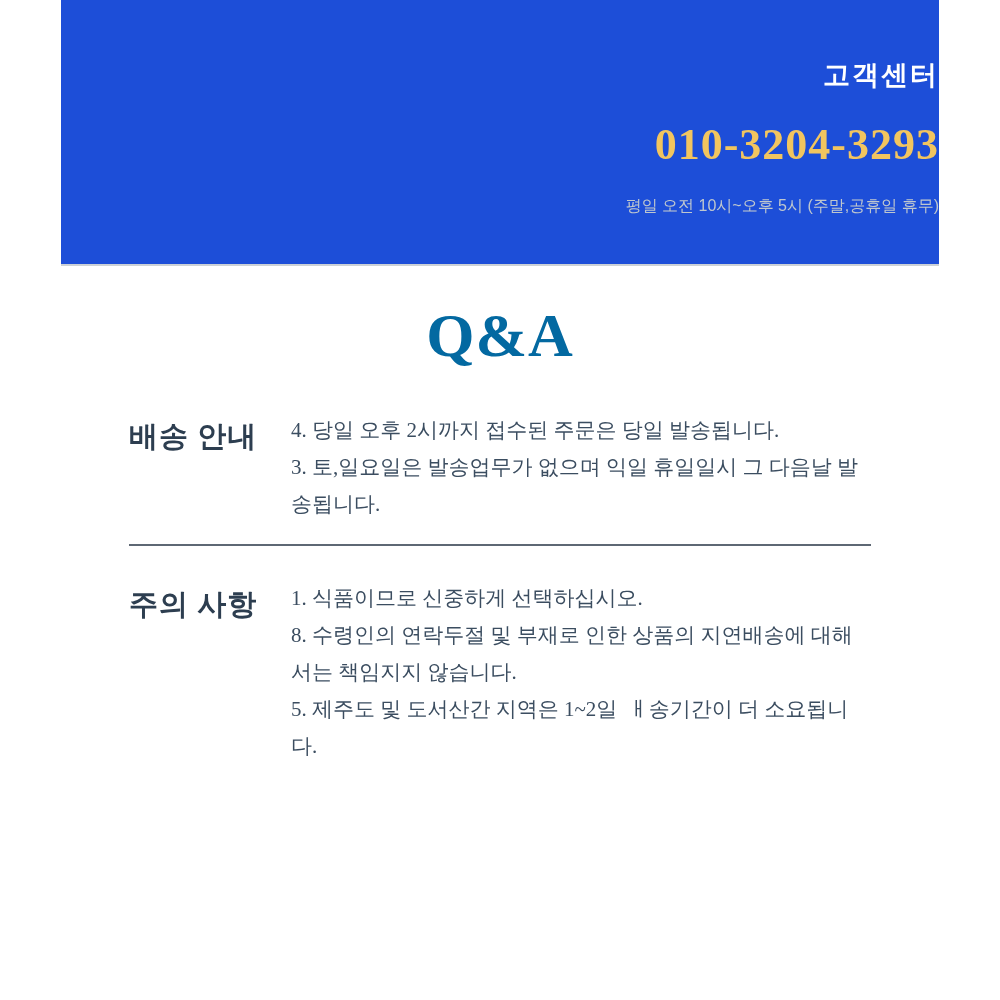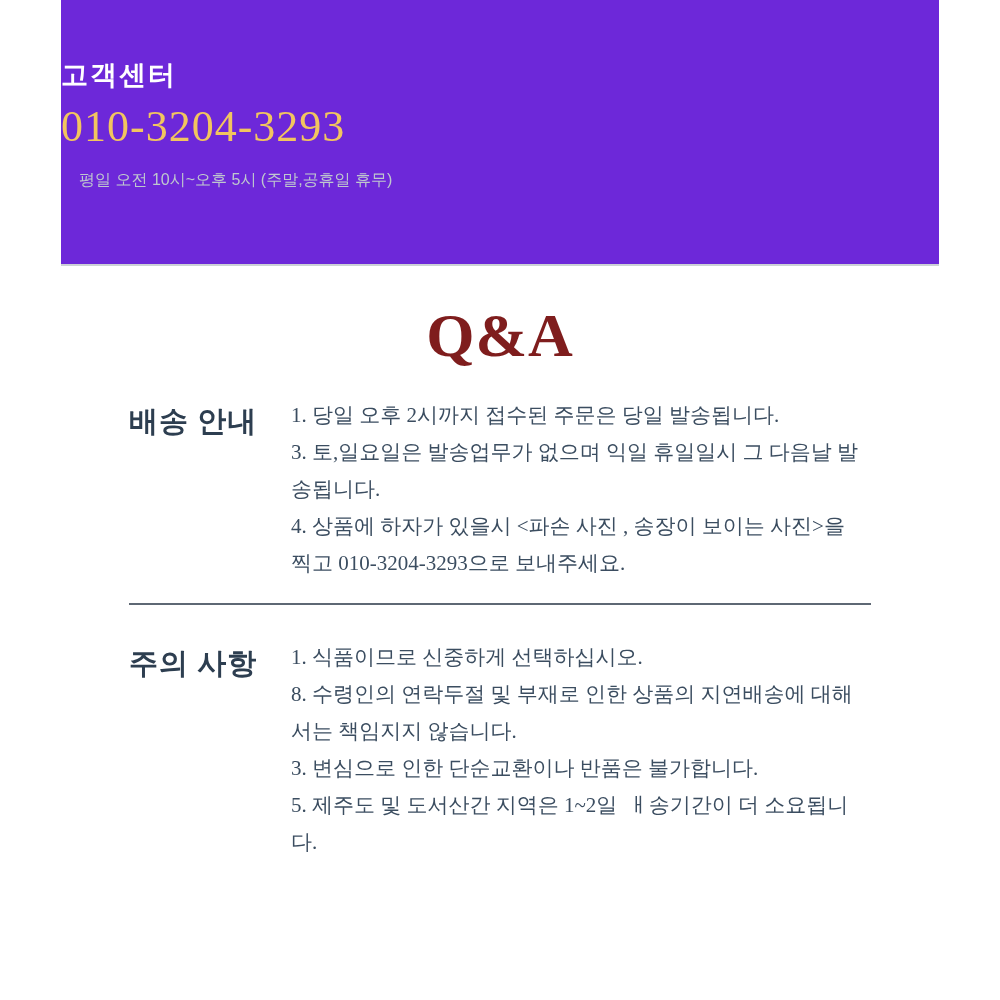--- a/index.html
+++ b/index.html
@@ -8,61 +8,61 @@
     background: #ffffff;
     font-family: "Liberation Serif", "DejaVu Serif", serif;
   }
   body { height: 1000px; overflow: hidden; }
 
   
   .hero {
     width: 878px;
     height: 266px;
     margin: 0 auto;
-    background: #6d28d9;
+    background: #1d4ed8;
     border-bottom: 2px solid #ccd1d6;
-    text-align: left;
+    text-align: right;
     padding-top: 57px;
   }
   .hero-title {
     color: #ffffff;
     font-size: 27px;
     font-weight: bold;
     letter-spacing: 2px;
   }
   .hero-phone {
     color: #f2c55f;
     font-size: 44px;
-    font-weight: 400;
-    margin-top: 8px;
+    font-weight: 700;
+    margin-top: 26px;
     letter-spacing: 1px;
   }
   .hero-hours {
     color: #bfc7ce;
     font-size: 16px;
-    margin-top: 18px;
+    margin-top: 26px;
     font-family: "Liberation Sans", "DejaVu Sans", sans-serif;
     padding-left: 18px;
   }
 
   
   .qa-title {
     text-align: center;
-    color: #7f1d1d;
+    color: #0369a1;
     font-size: 62px;
     font-weight: bold;
     margin-top: 38px;
     line-height: 1;
     letter-spacing: 1px;
   }
 
   
   .content {
     width: 742px;
-    margin: 31px auto 0;
+    margin: 46px auto 0;
   }
   .section { display: flex; }
   .section-label {
     width: 162px;
     flex-shrink: 0;
     font-size: 29px;
     font-weight: bold;
     color: #2d3e50;
     letter-spacing: 1px;
     padding-top: 5px;
@@ -89,31 +89,29 @@
   <div class="hero-hours">평일 오전 10시~오후 5시 (주말,공휴일 휴무)</div>
 </div>
 
 <div class="qa-title">Q&amp;A</div>
 
 <div class="content">
 
   <div class="section">
     <div class="section-label">배송 안내</div>
     <div class="section-list">
-      <p>1. 당일 오후 2시까지 접수된 주문은 당일 발송됩니다.</p>
+      <p>4. 당일 오후 2시까지 접수된 주문은 당일 발송됩니다.</p>
       <p>3. 토,일요일은 발송업무가 없으며 익일 휴일일시 그 다음날 발송됩니다.</p>
-      <p>4. 상품에 하자가 있을시 &lt;파손 사진 , 송장이 보이는 사진&gt;을 찍고 010-3204-3293으로 보내주세요.</p>
     </div>
   </div>
 
   <hr class="divider">
 
   <div class="section">
     <div class="section-label">주의 사항</div>
     <div class="section-list">
       <p>1. 식품이므로 신중하게 선택하십시오.</p>
       <p>8. 수령인의 연락두절 및 부재로 인한 상품의 지연배송에 대해서는 책임지지 않습니다.</p>
-      <p>3. 변심으로 인한 단순교환이나 반품은 불가합니다.</p>
       <p>5. 제주도 및 도서산간 지역은 1~2일  ㅐ송기간이 더 소요됩니다.</p>
     </div>
   </div>
 
 </div>
 
 </body></html>

